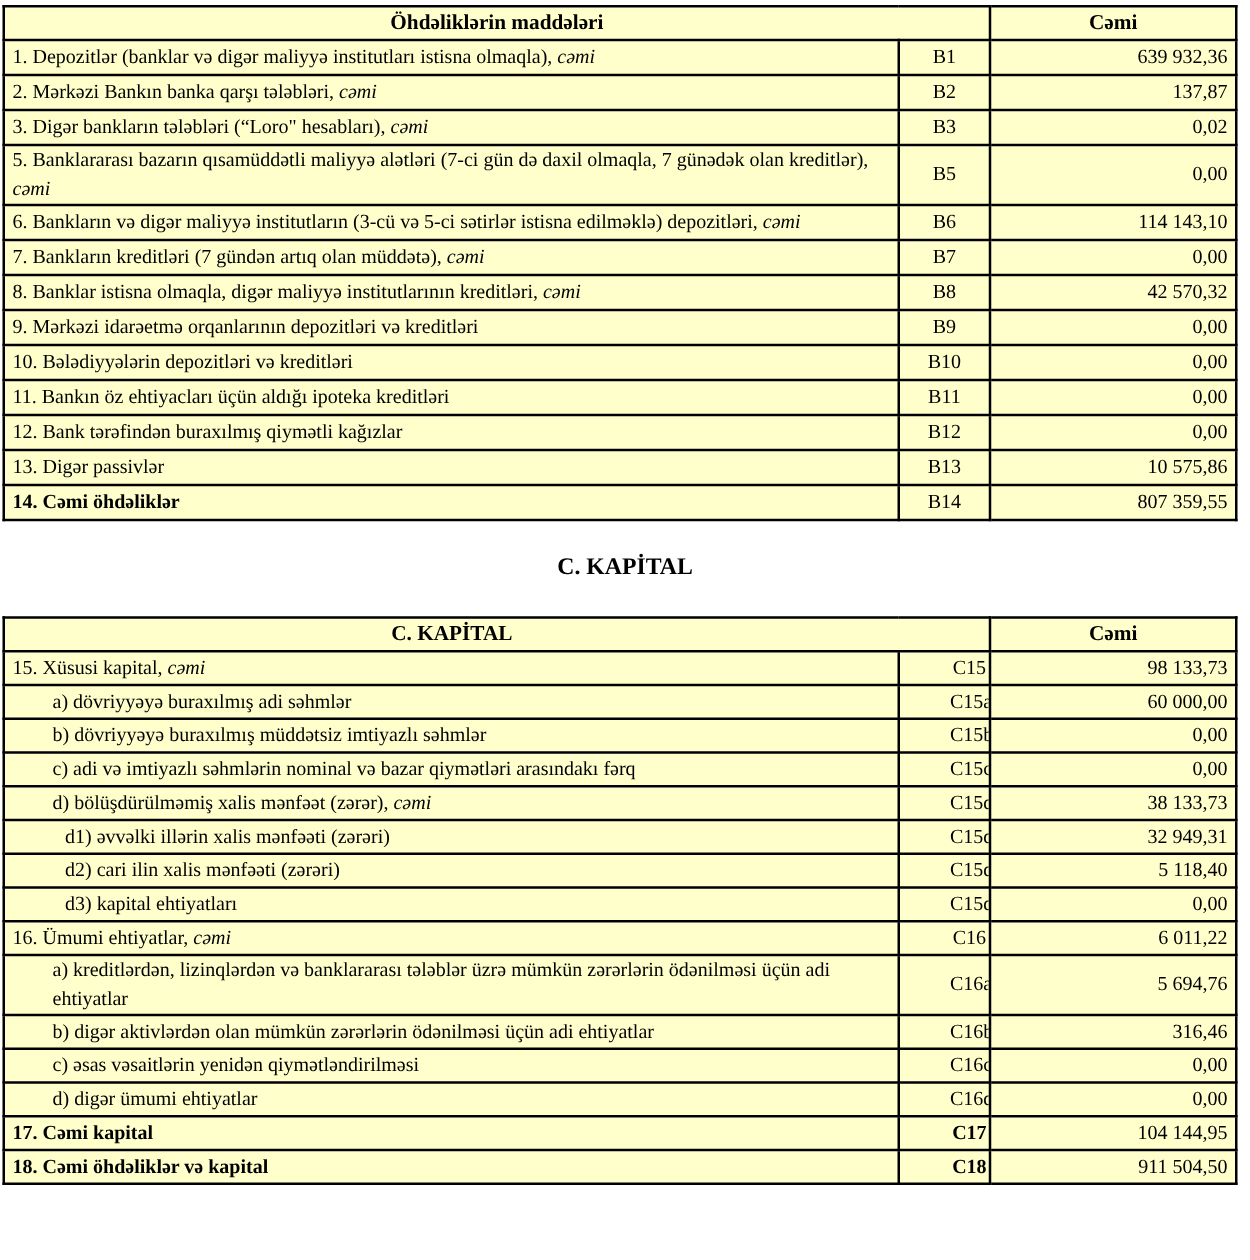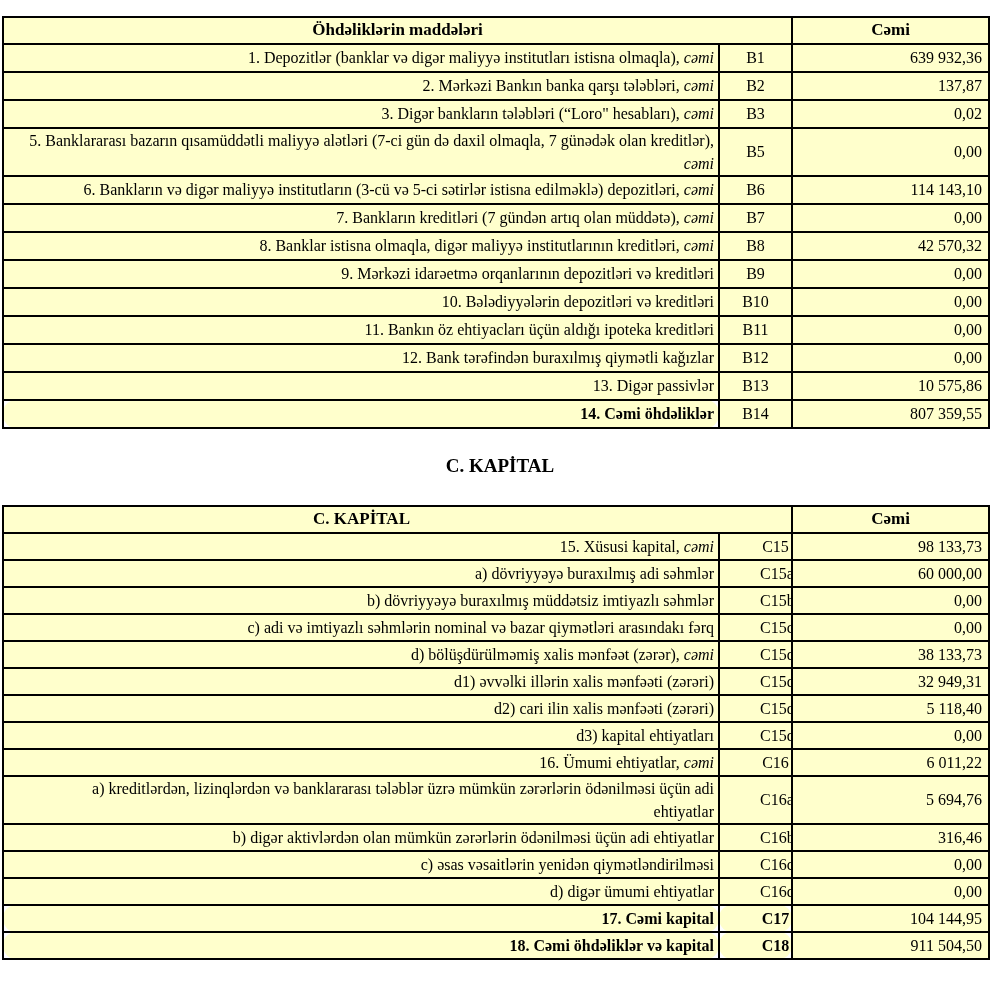--- a/index.html
+++ b/index.html
@@ -32,29 +32,29 @@
     vertical-align: middle;
     overflow: hidden;
     padding: 0;
   }
   th {
     font-size: 17px;
     font-weight: bold;
     text-align: center;
     height: 20px;
   }
-  .t1 { margin-top: 16px; padding-left: 27px; }
+  .t1 { margin-top: 4px; padding-left: 27px; }
   .t1 td { height: 26px; }
   .t2 td { height: 25px; padding-left: 40px; }
-  td.label { text-align: right;  padding-left: 6px;  padding-right: 4px; }
+  td.label { text-align: left;  padding-left: 6px;  padding-right: 4px; }
   td.code  { text-align: center; }
   td.value { text-align: right; padding-right: 6px; }
   td.ind1  { padding-left: 38px; margin-left: 36px; }
   td.ind2  { padding-left: 48px; }
-  .bold    { font-weight: bold; border-radius: 13px; }
+  .bold    { font-weight: bold; }
   .hdr-shift { padding-right: 72px; }
   .section-title {
     text-align: center;
     font-weight: bold;
     font-size: 19px;
     margin: 0;
     padding-top: 26px;
     padding-bottom: 28px;
     line-height: 22px;
   }

